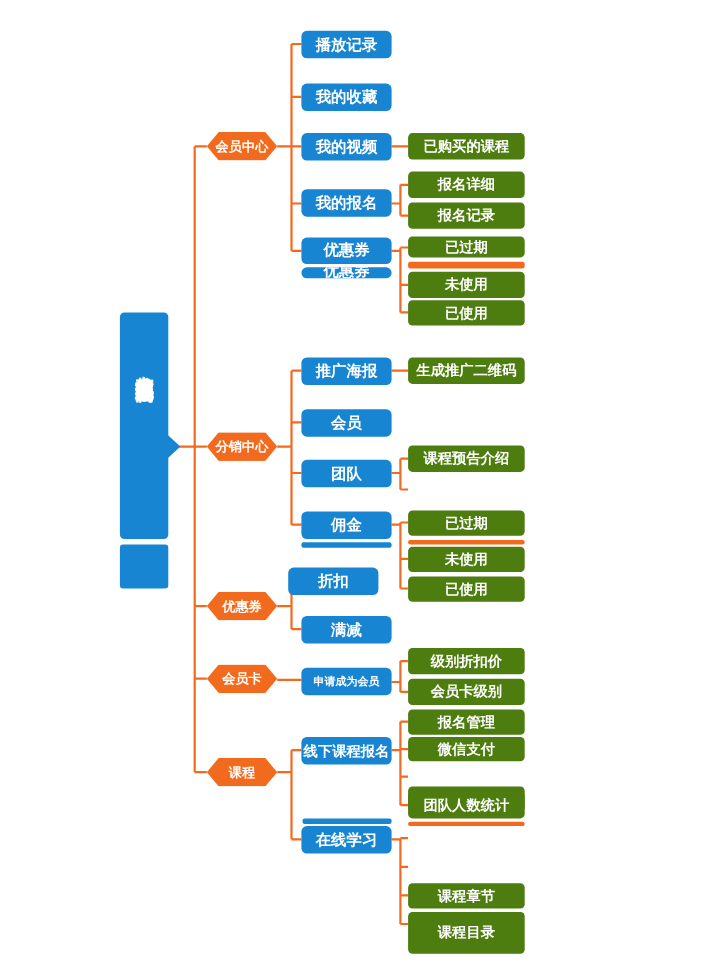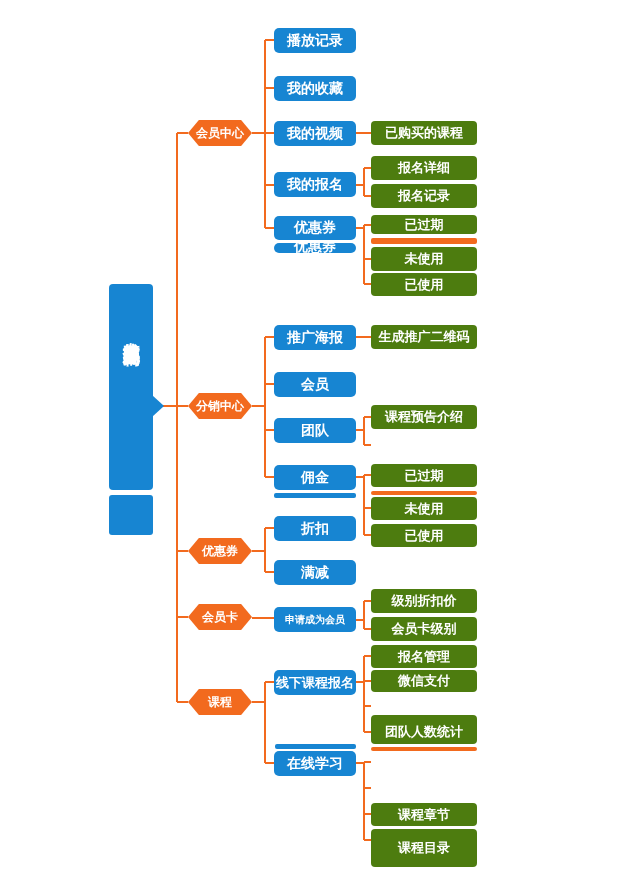--- a/index.html
+++ b/index.html
@@ -68,21 +68,21 @@
   <div class="n b" style="left:274px;top:172px">我的报名</div>
   <div class="n b" style="left:274px;top:216px;height:24px">优惠券</div>
   <div class="n b ghost" style="left:274px;top:243px;height:10px">
     <span>优惠券</span>
   </div>
   <div class="n b" style="left:274px;top:325px">推广海报</div>
   <div class="n b" style="left:274px;top:372px">会员</div>
   <div class="n b" style="left:274px;top:418px">团队</div>
   <div class="n b" style="left:274px;top:465px">佣金</div>
   <div class="strip sb" style="left:274px;top:493px;width:82px;height:5px"></div>
-  <div class="n b" style="left:274px;top:516px">折扣</div>
+  <div class="n b" style="left:262px;top:516px">折扣</div>
   <div class="n b" style="left:274px;top:560px">满减</div>
   <div class="n b" style="left:274px;top:607px;font-size:10px">申请成为会员</div>
   <div class="n b" style="left:274px;top:670px;font-size:13px">线下课程报名</div>
   <div class="strip sb" style="left:275px;top:744px;width:81px;height:5px"></div>
   <div class="n b" style="left:274px;top:751px">在线学习</div>
 
   <div class="n o" style="left:371px;top:121px">已购买的课程</div>
   <div class="n o" style="left:371px;top:156px">报名详细</div>
   <div class="n o" style="left:371px;top:184px">报名记录</div>
   <div class="n o" style="left:371px;top:215px;height:19px">已过期</div>

